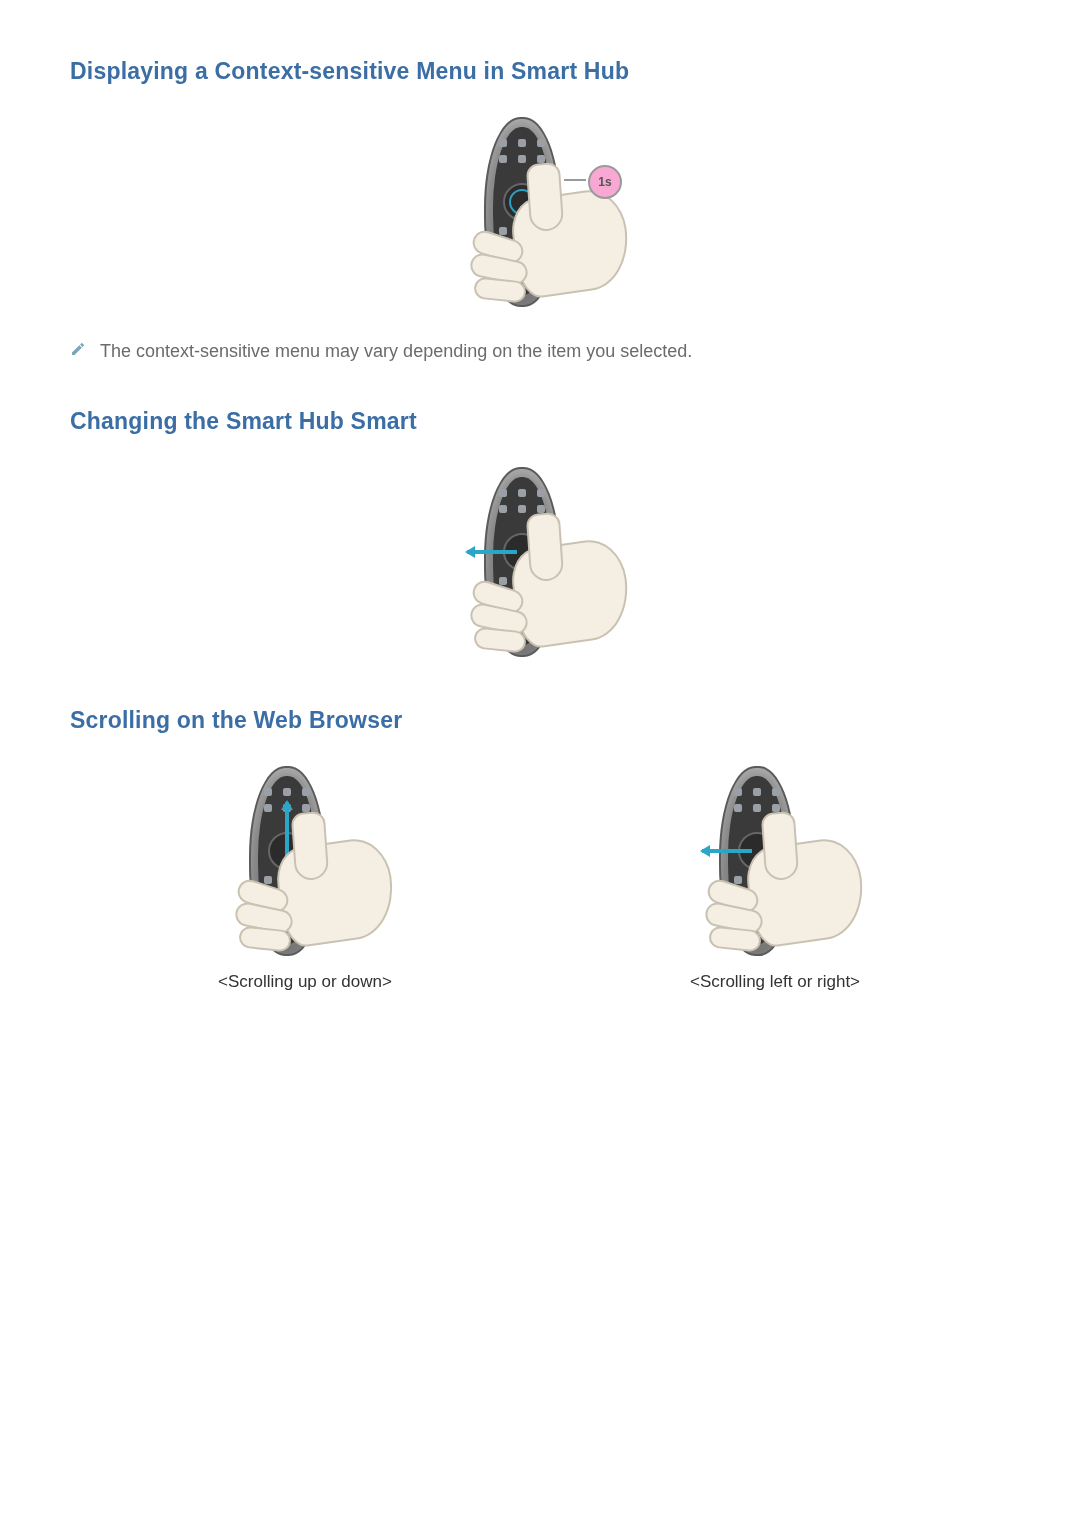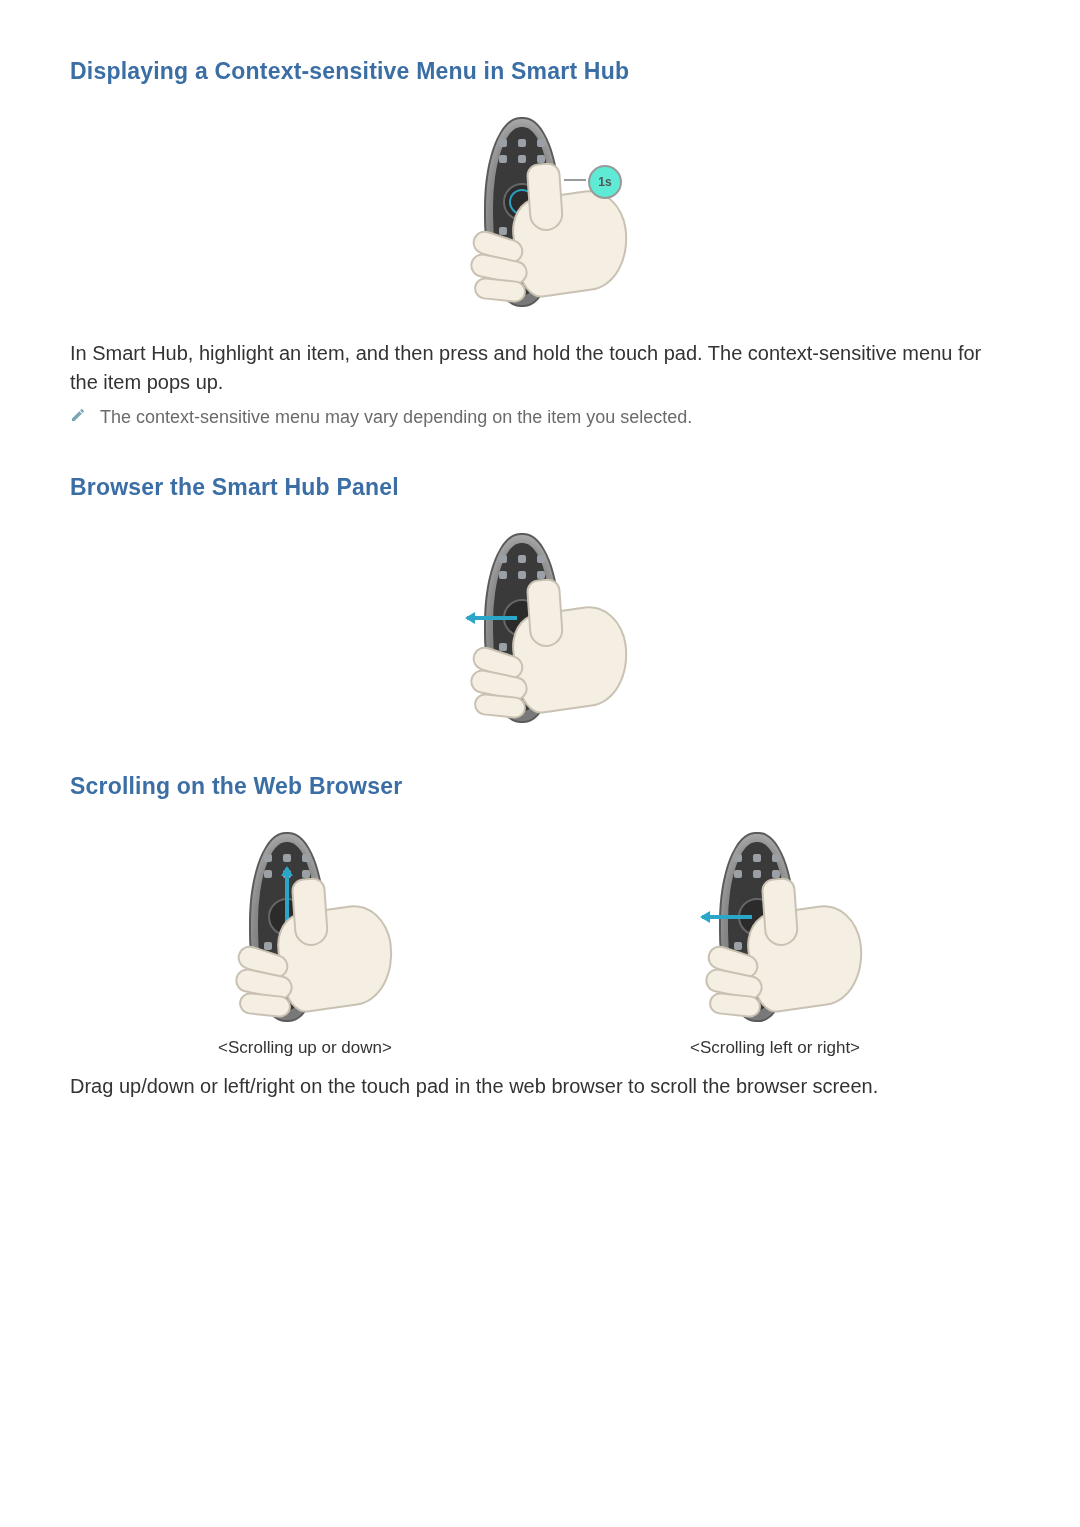--- a/index.html
+++ b/index.html
@@ -197,21 +197,21 @@
   .f3 { left: 4px; top: 130px; width: 48px; height: 18px; transform: rotate(6deg); }
 
   
   .hold-badge {
     position: absolute;
     left: 158px; top: 52px;
     width: 30px; height: 30px;
     border: 2px solid #9a9a9a;
     border-radius: 50%;
     display: flex; align-items: center; justify-content: center;
-    background: #5eead4;
+    background: #f9a8d4;
     font-size: 12px; font-weight: 700; color: #555;
   }
   .hold-lead {
     position: absolute;
     left: 134px; top: 66px;
     width: 22px; height: 2px;
     background: #9a9a9a;
   }
 
   
@@ -265,34 +265,33 @@
           <div class="thumb"></div>
           <div class="finger f1"></div>
           <div class="finger f2"></div>
           <div class="finger f3"></div>
         </div>
         <div class="hold-lead"></div>
         <div class="hold-badge">1s</div>
       </div>
     </div>
 
-    <p class="body-text">In Smart Hub, highlight an item, and then press and hold the touch pad. The context-sensitive menu for the item pops up.</p>
 
     <div class="note-row">
       <span class="note-icon">
         <svg class="pencil-icon" viewBox="0 0 24 24">
           <path fill="#7aa6b5" d="M3 17.25V21h3.75L17.8 9.94l-3.75-3.75L3 17.25zM20.7 7.04a1 1 0 0 0 0-1.41l-2.34-2.34a1 1 0 0 0-1.41 0l-1.83 1.83 3.75 3.75 1.83-1.83z"></path>
         </svg>
       </span>
       <span class="note-text">The context-sensitive menu may vary depending on the item you selected.</span>
     </div>
   </div>
 
   <div class="section">
-    <h2 class="section-title">Browser the Smart Hub Panel</h2>
+    <h2 class="section-title">Changing the Smart Hub Smart</h2>
 
     <div class="figure-row">
       <div class="remote-illustration gesture-drag-h">
         <div class="remote-body">
           <div class="remote-inner">
             <div class="btn-row" style="top:12px">
               <span class="btn-dot"></span>
                 <span class="btn-dot"></span>
                 <span class="btn-dot"></span>
             </div>
@@ -405,16 +404,15 @@
             <div class="thumb"></div>
             <div class="finger f1"></div>
             <div class="finger f2"></div>
             <div class="finger f3"></div>
           </div>
         </div>
         <div class="caption">&lt;Scrolling left or right&gt;</div>
       </div>
     </div>
 
-    <p class="body-text">Drag up/down or left/right on the touch pad in the web browser to scroll the browser screen.</p>
   </div>
 
 </div>
 
 </body></html>

